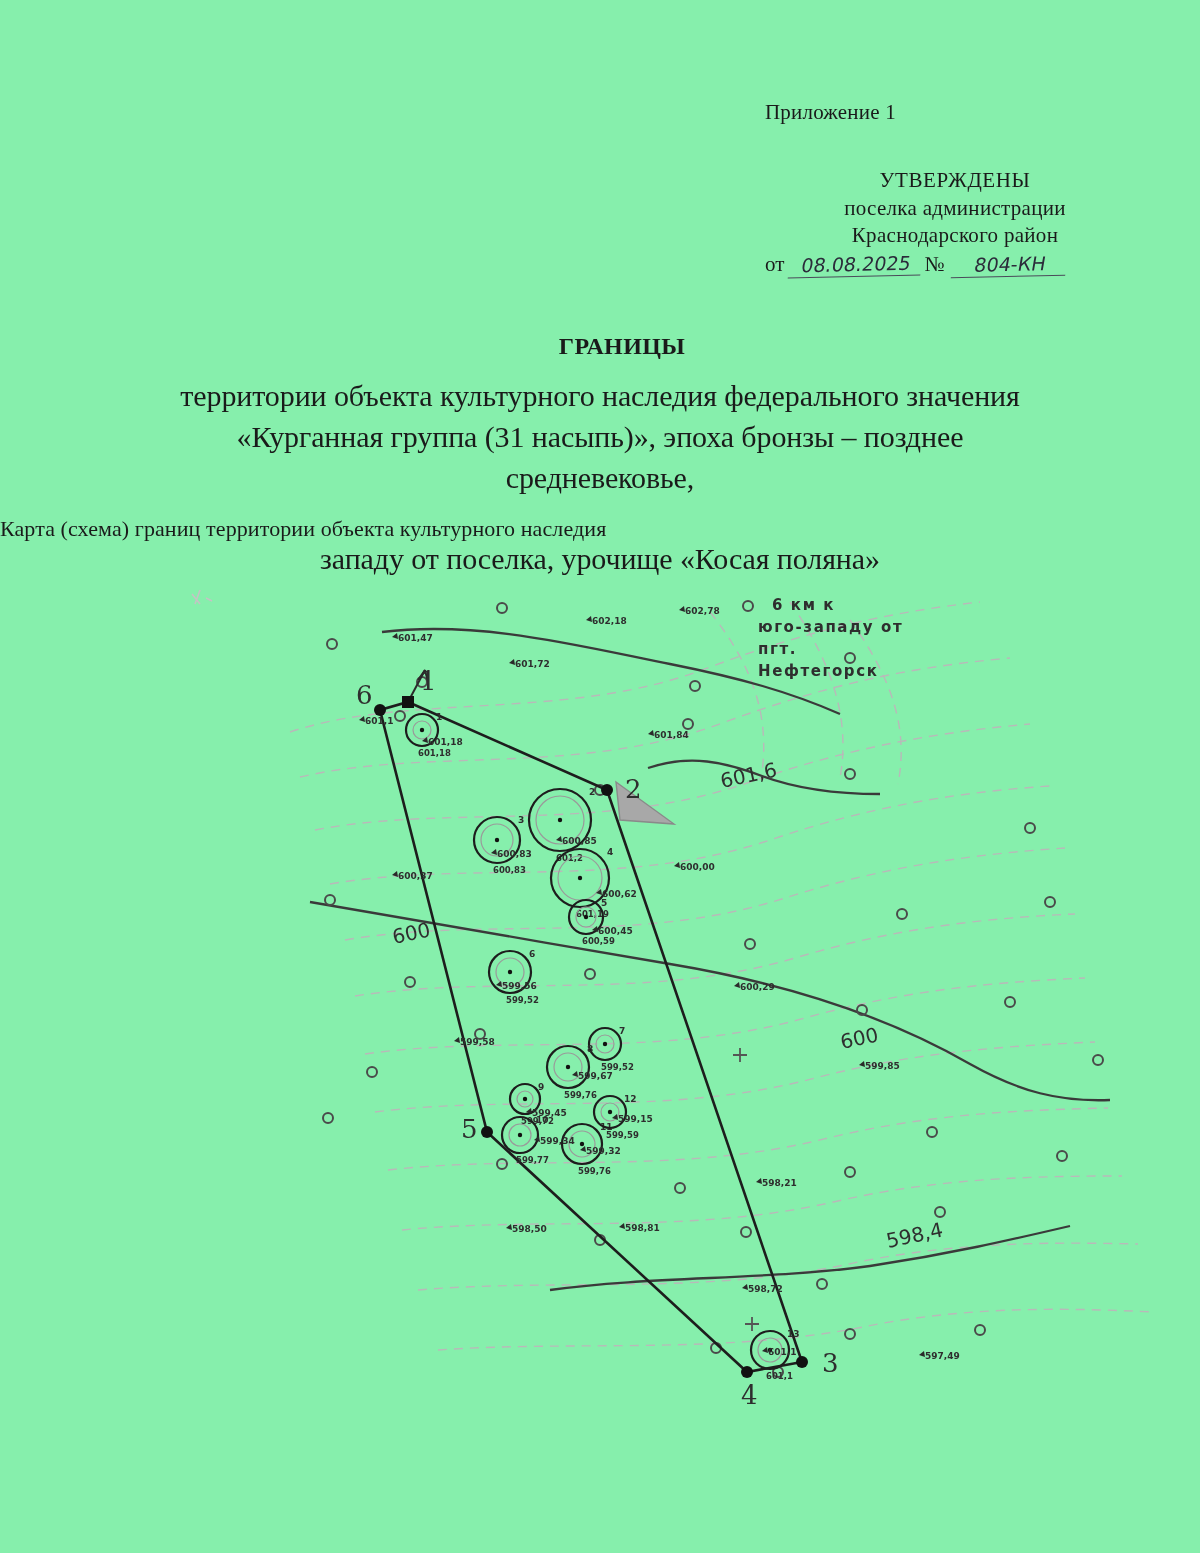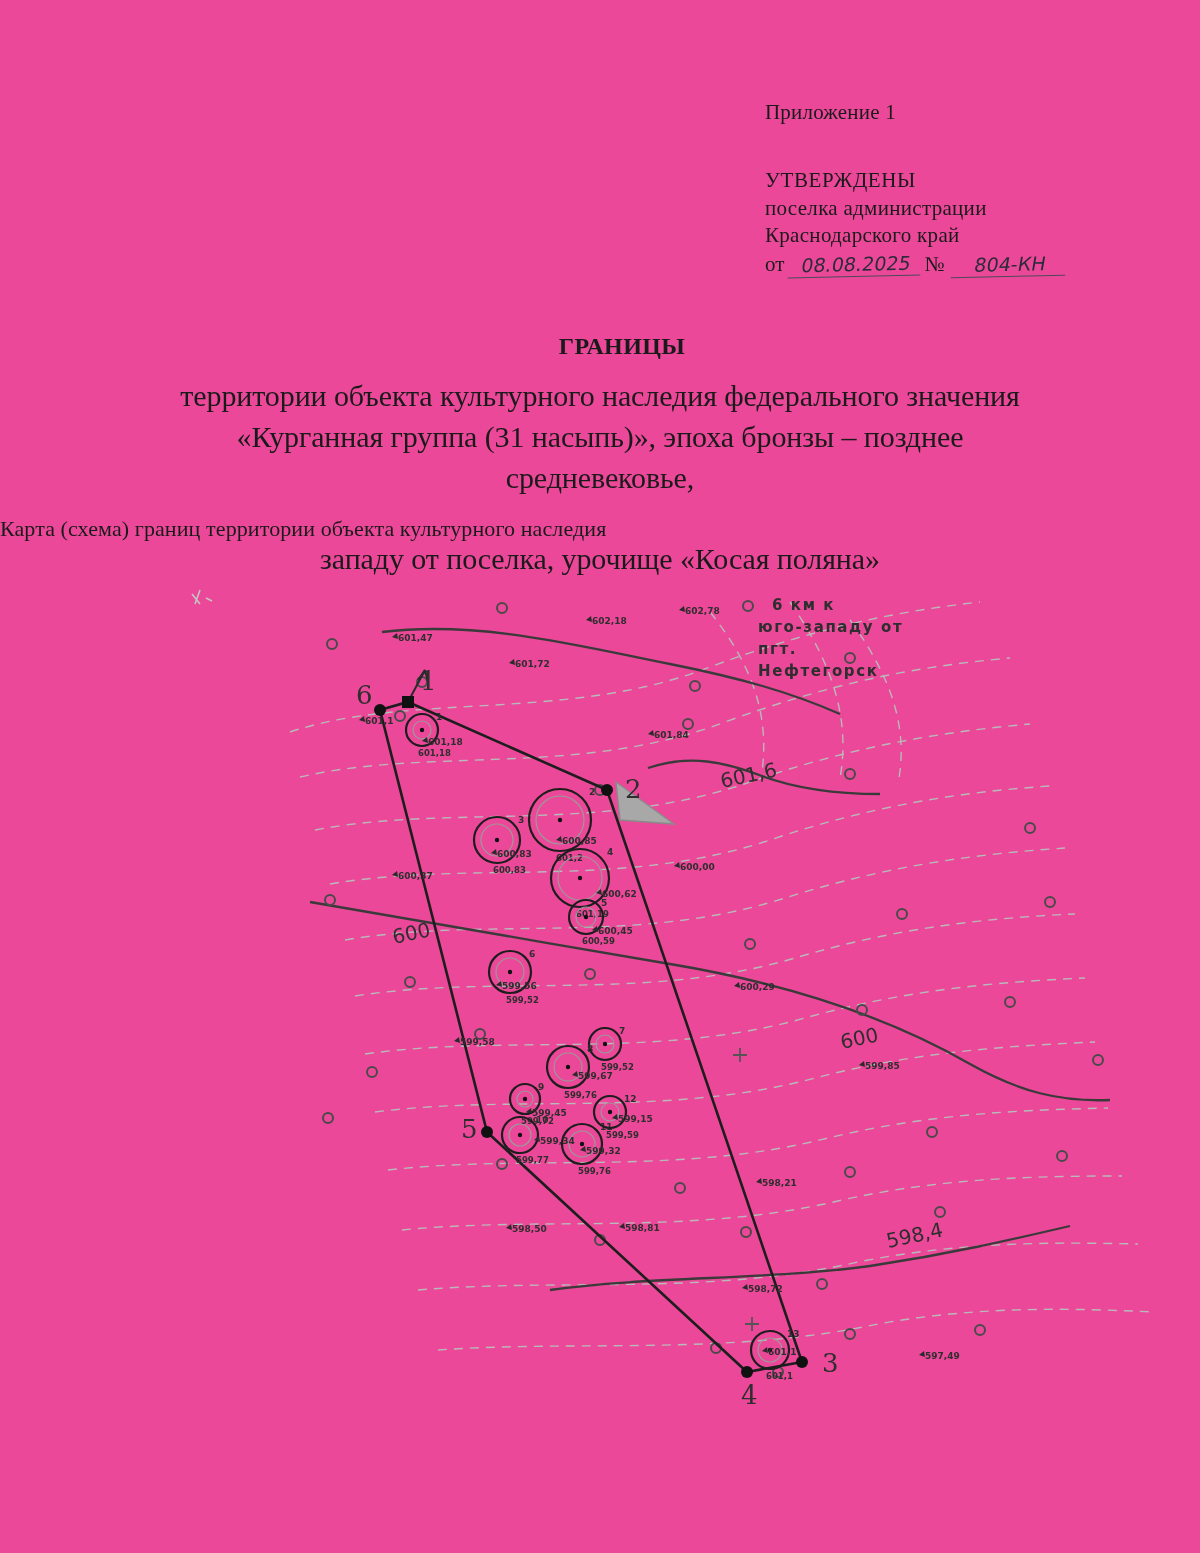--- a/index.html
+++ b/index.html
@@ -1,24 +1,24 @@
 <!DOCTYPE html>
 <html><head>
 <meta charset="utf-8">
 <style>
   html,body{margin:0;padding:0;background:#fff;}
   body{width:1200px;height:1553px;position:relative;overflow:hidden;
        font-family:"Liberation Serif",serif;color:#1a1a1a;-webkit-font-smoothing:none;}
 
-  .page{position:absolute;inset:0;background:#ec4899;}
+  .page{position:absolute;inset:0;background:#86efac;}
 
   
   .hdr{position:absolute;left:765px;top:100px;width:380px;}
   .hdr .appx{font-size:21px;letter-spacing:.2px;margin:0 0 42px 0;}
-  .hdr .approved{font-size:21px;letter-spacing:.3px;line-height:1.32;margin:0;}
+  .hdr .approved{font-size:21px;letter-spacing:.3px;line-height:1.32;margin:0;text-align:center;}
   .hdr .approved .caps{display:block;letter-spacing:.6px;}
   .hdr .dateline{display:flex;align-items:flex-end;font-size:21px;margin-top:2px;}
   .hdr .dateline .lbl{white-space:pre;}
   .hdr .fill{border-bottom:1.3px solid #4a4a5a;min-width:128px;text-align:center;
              font-family:"DejaVu Sans",sans-serif;font-size:19px;color:#2b2b3a;
              transform:skewX(-11deg) rotate(-1.2deg);padding:0 2px 1px 2px;}
   .hdr .fill.num{min-width:110px;}
 
   
   .title-wrap{position:absolute;left:0;right:0;top:333px;text-align:center;}
@@ -38,21 +38,21 @@
 </head>
 <body>
 
 <div class="page">
 
   <div class="hdr">
     <div class="appx">Приложение 1</div>
     <div class="approved">
       <span class="caps">УТВЕРЖДЕНЫ</span>
       <span>поселка администрации</span><br>
-      <span>Краснодарского край</span>
+      <span>Краснодарского район</span>
     </div>
     <div class="dateline">
       <span class="lbl">от </span>
       <span class="fill">08.08.2025</span>
       <span class="lbl" style="padding:0 3px;">№ </span>
       <span class="fill num">804-КН</span>
     </div>
   </div>
 
   <div class="title-wrap">

